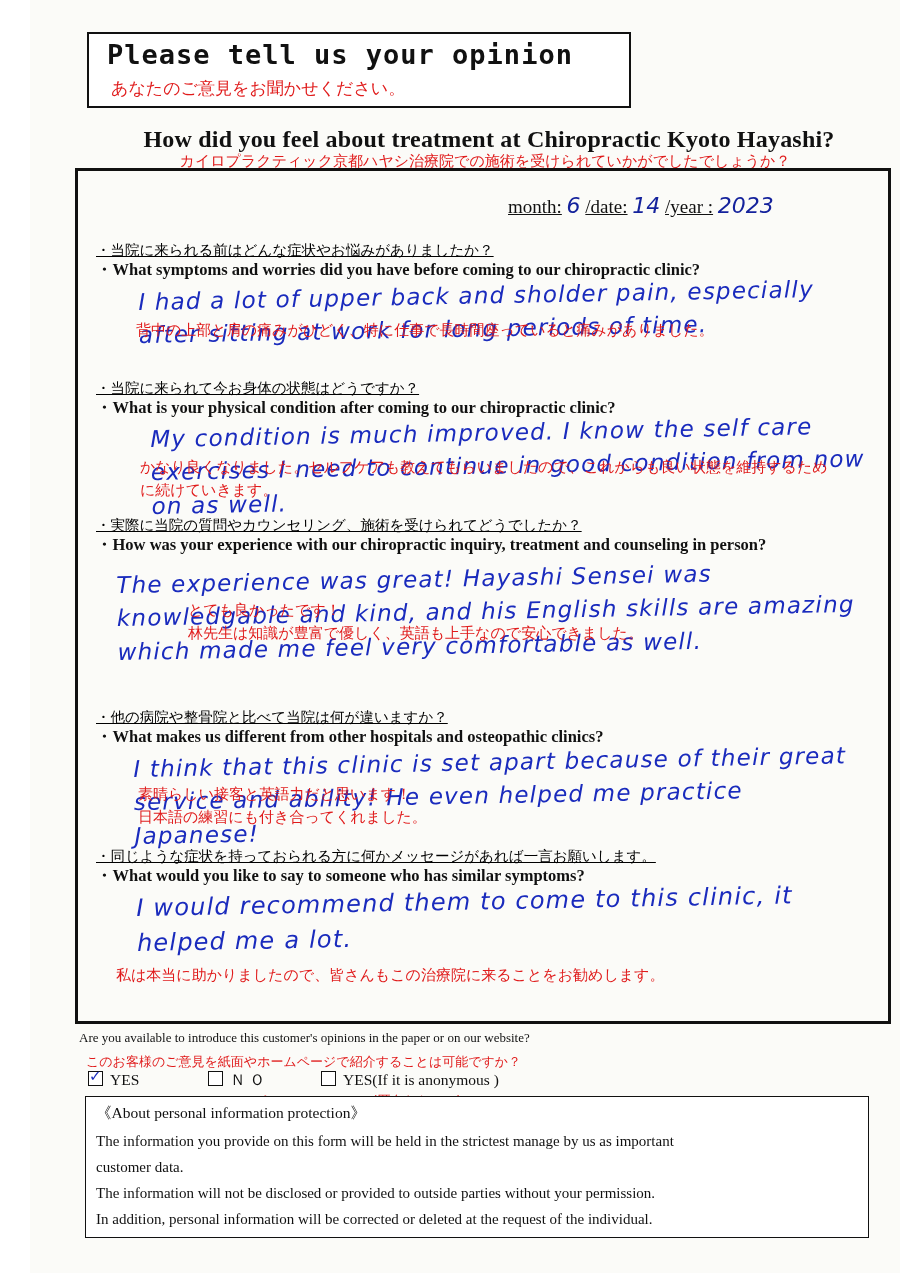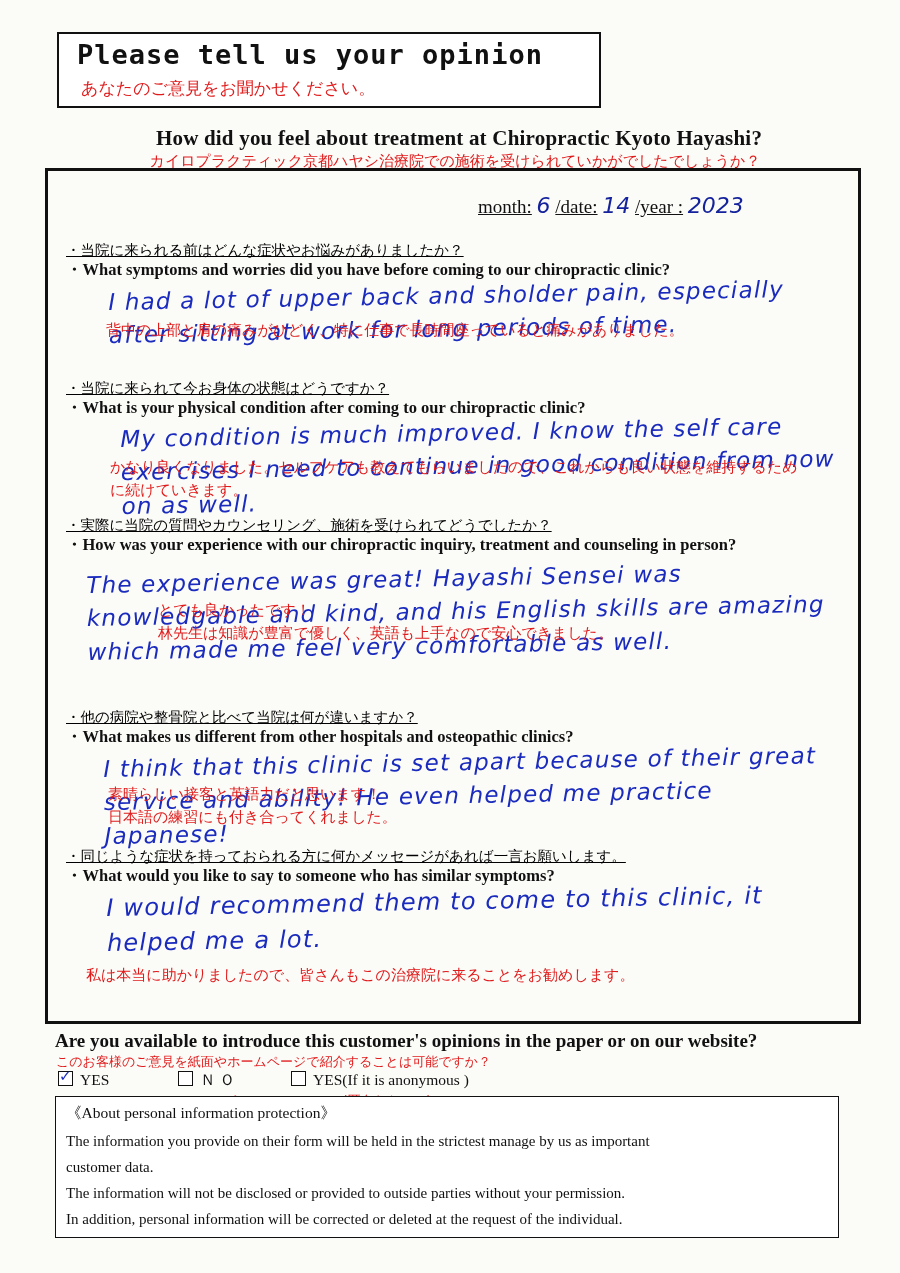--- a/index.html
+++ b/index.html
@@ -13,20 +13,21 @@
     position: relative;
     font-family: "Liberation Serif", serif;
     color: #111;
     overflow: hidden;
   }
 
   .page {
     position: absolute;
     inset: 0;
     background: #fbfbf8;
+    margin-left: 30px;
   }
 
   
   .title-box {
     position: absolute;
     left: 57px;
     top: 32px;
     width: 540px;
     height: 72px;
     border: 2px solid #111;
@@ -52,21 +53,21 @@
     letter-spacing: 0px;
   }
 
   
   .headline-en {
     position: absolute;
     left: 64px;
     top: 126px;
     width: 790px;
     text-align: center;
-    font-size: 21px;
+    font-size: 24px;
     font-weight: bold;
     letter-spacing: 0.2px;
   }
   .headline-ja {
     position: absolute;
     left: 60px;
     top: 152px;
     width: 790px;
     text-align: center;
     font-size: 15px;
@@ -134,24 +135,24 @@
     color: #e01b1b;
     font-family: "DejaVu Sans", sans-serif;
     font-size: 15px;
     line-height: 1.5;
     width: 700px;
   }
 
   
   .perm-en {
     position: absolute;
-    left: 55px;
+    left: 49px;
     top: 1030px;
-    font-size: 19px;
-    font-weight: bold;
+    font-size: 13px;
+    font-weight: normal;
   }
   .perm-ja {
     position: absolute;
     left: 56px;
     top: 1053px;
     font-size: 13px;
     color: #e01b1b;
     font-family: "DejaVu Sans", sans-serif;
   }
   .opt-row {
@@ -286,19 +287,19 @@
     <div class="opt-ja" style="left:145px;">いいえ</div>
 
     <div class="opt" style="left:233px;">
       <span class="cbox"></span><span>YES(If it is anonymous )</span>
     </div>
     <div class="opt-ja" style="left:258px;">はい(匿名ならＯＫ)</div>
   </div>
 
   <div class="privacy-box">
     <div class="privacy-title">《About personal information protection》</div>
-    <div class="privacy-p" style="top:33px;">The  information  you  provide  on  their  form  will  be  held  in  the  strictest  manage  by  us  as  important</div>
+    <div class="privacy-p" style="top:33px;">The  information  you  provide  on  this  form  will  be  held  in  the  strictest  manage  by  us  as  important</div>
     <div class="privacy-p" style="top:59px;">customer data.</div>
     <div class="privacy-p" style="top:85px;">The information will not be disclosed or provided to outside parties without your permission.</div>
     <div class="privacy-p" style="top:111px;">In addition, personal information will be corrected or deleted at the request of the individual.</div>
   </div>
 
 </div>
 
 </body></html>

